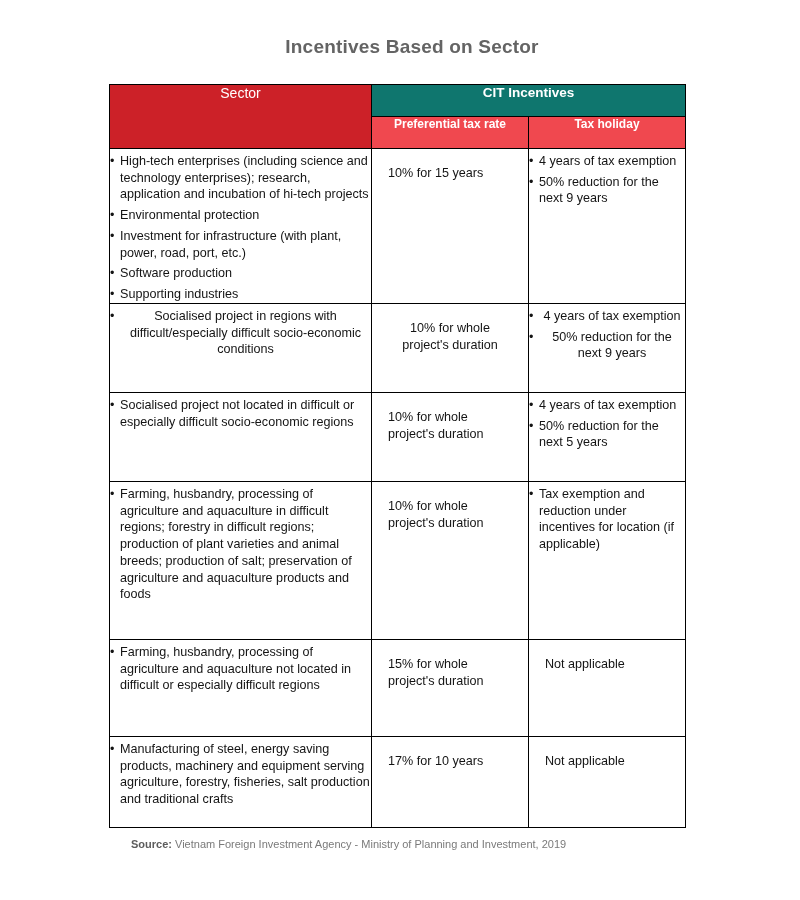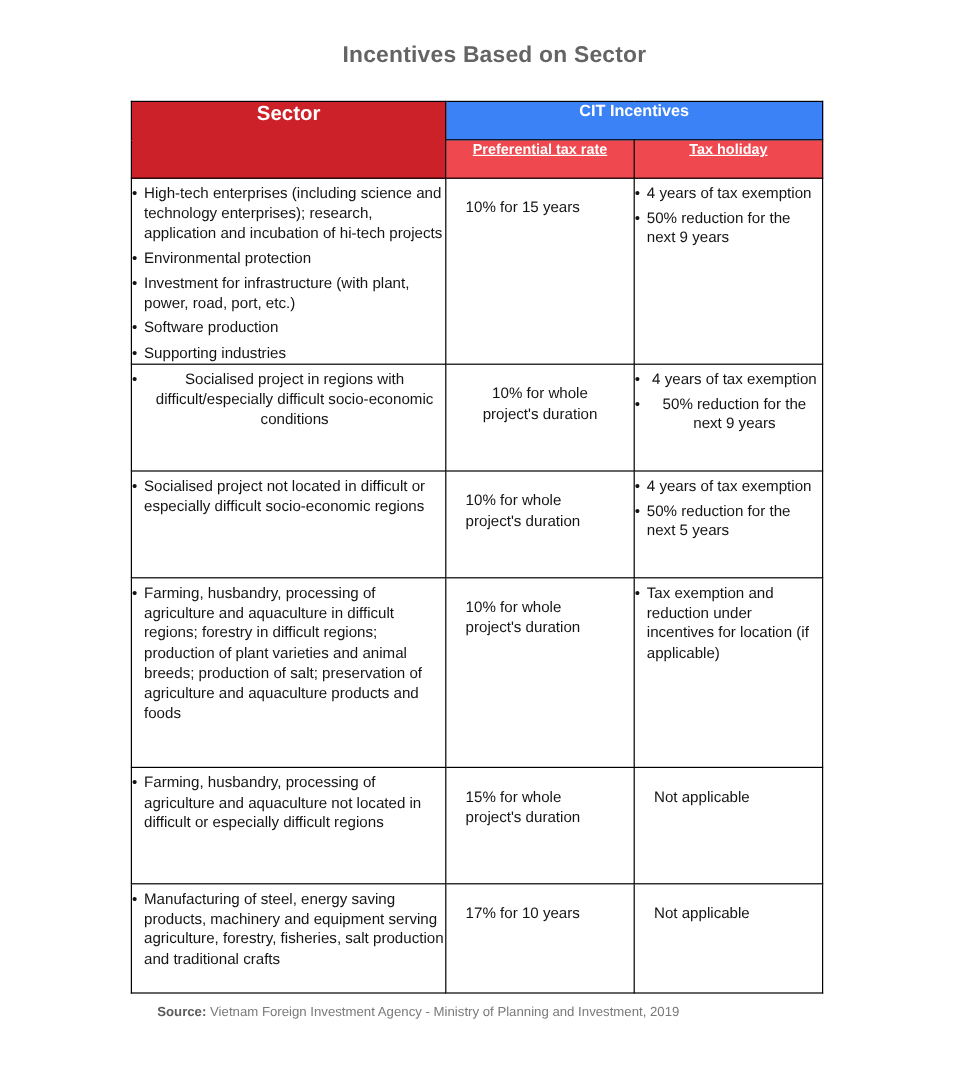--- a/index.html
+++ b/index.html
@@ -51,46 +51,45 @@
   table.incentives th {
     border: 1px solid #000000;
     vertical-align: top;
     padding: 0;
   }
 
   
   th.sector-head {
     background: #CC2128;
     color: #ffffff;
-    font-size: 17px;
-    font-weight: bold;
+    font-size: 14px;
+    font-weight: normal;
     text-align: center;
     vertical-align: middle;
     height: 62px;
   }
 
   th.group-head {
-    background: #3b82f6;
+    background: #0f766e;
     color: #ffffff;
     font-size: 13.5px;
     font-weight: bold;
     text-align: center;
     vertical-align: middle;
     height: 31px;
   }
 
   th.sub-head {
     background: #F0484F;
     color: #ffffff;
     font-size: 12px;
     font-weight: bold;
     text-align: center;
     vertical-align: middle;
     height: 31px;
-    text-decoration: underline;
   }
 
   
   td.cell {
     font-size: 12.6px;
     color: #141414;
     line-height: 1.33;
     padding: 7px 9px 9px 9px;
   }
 

